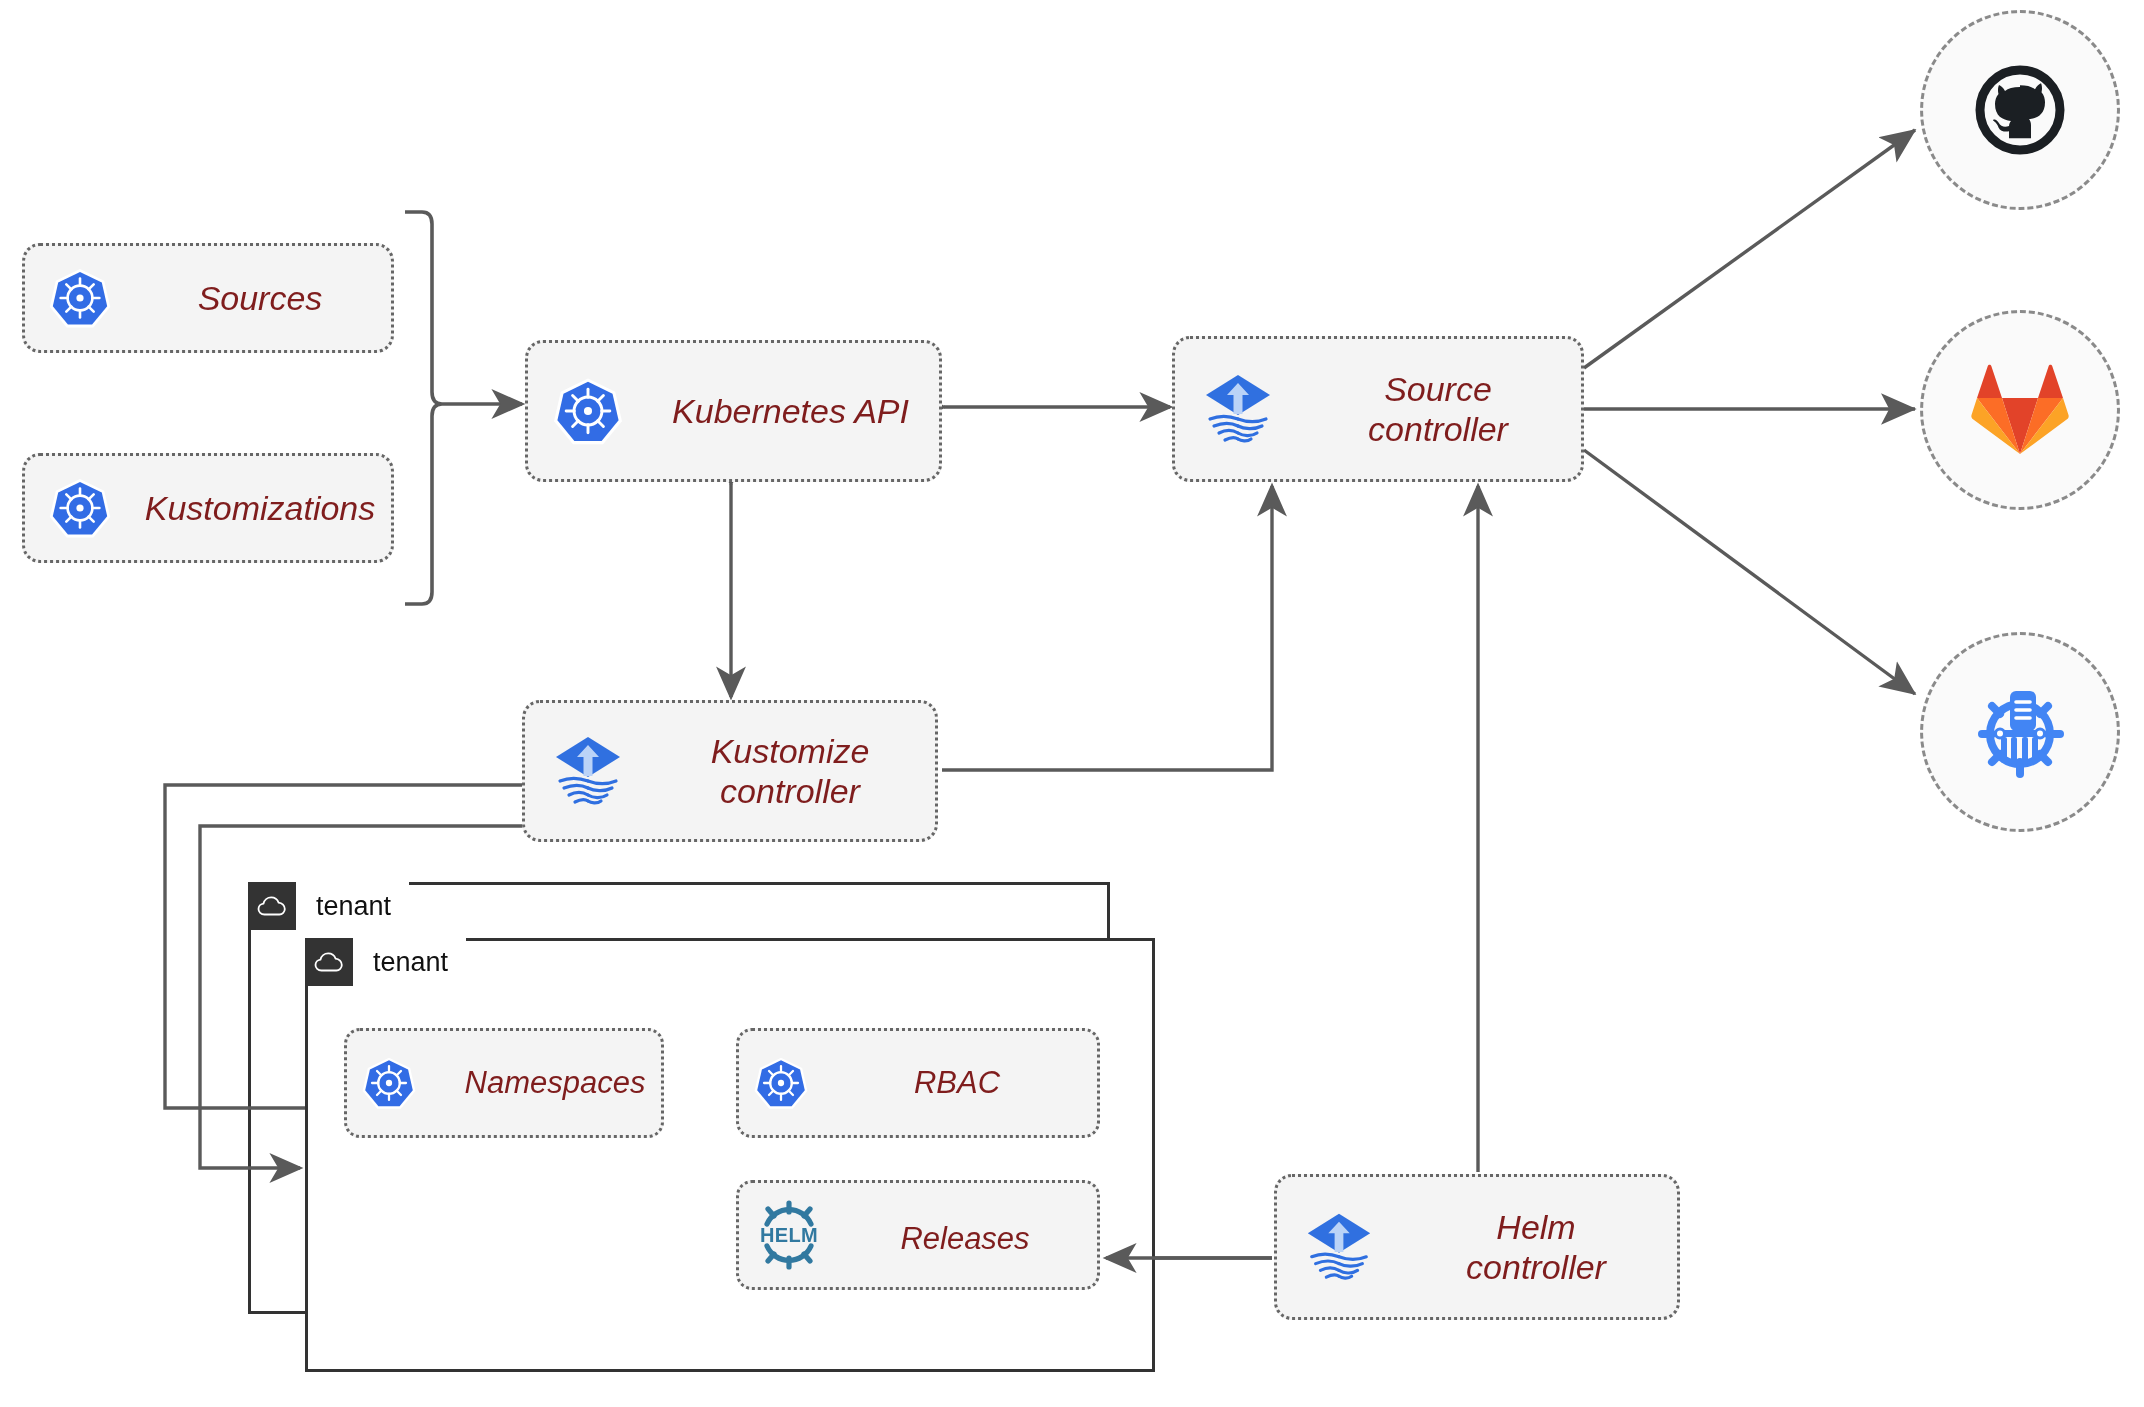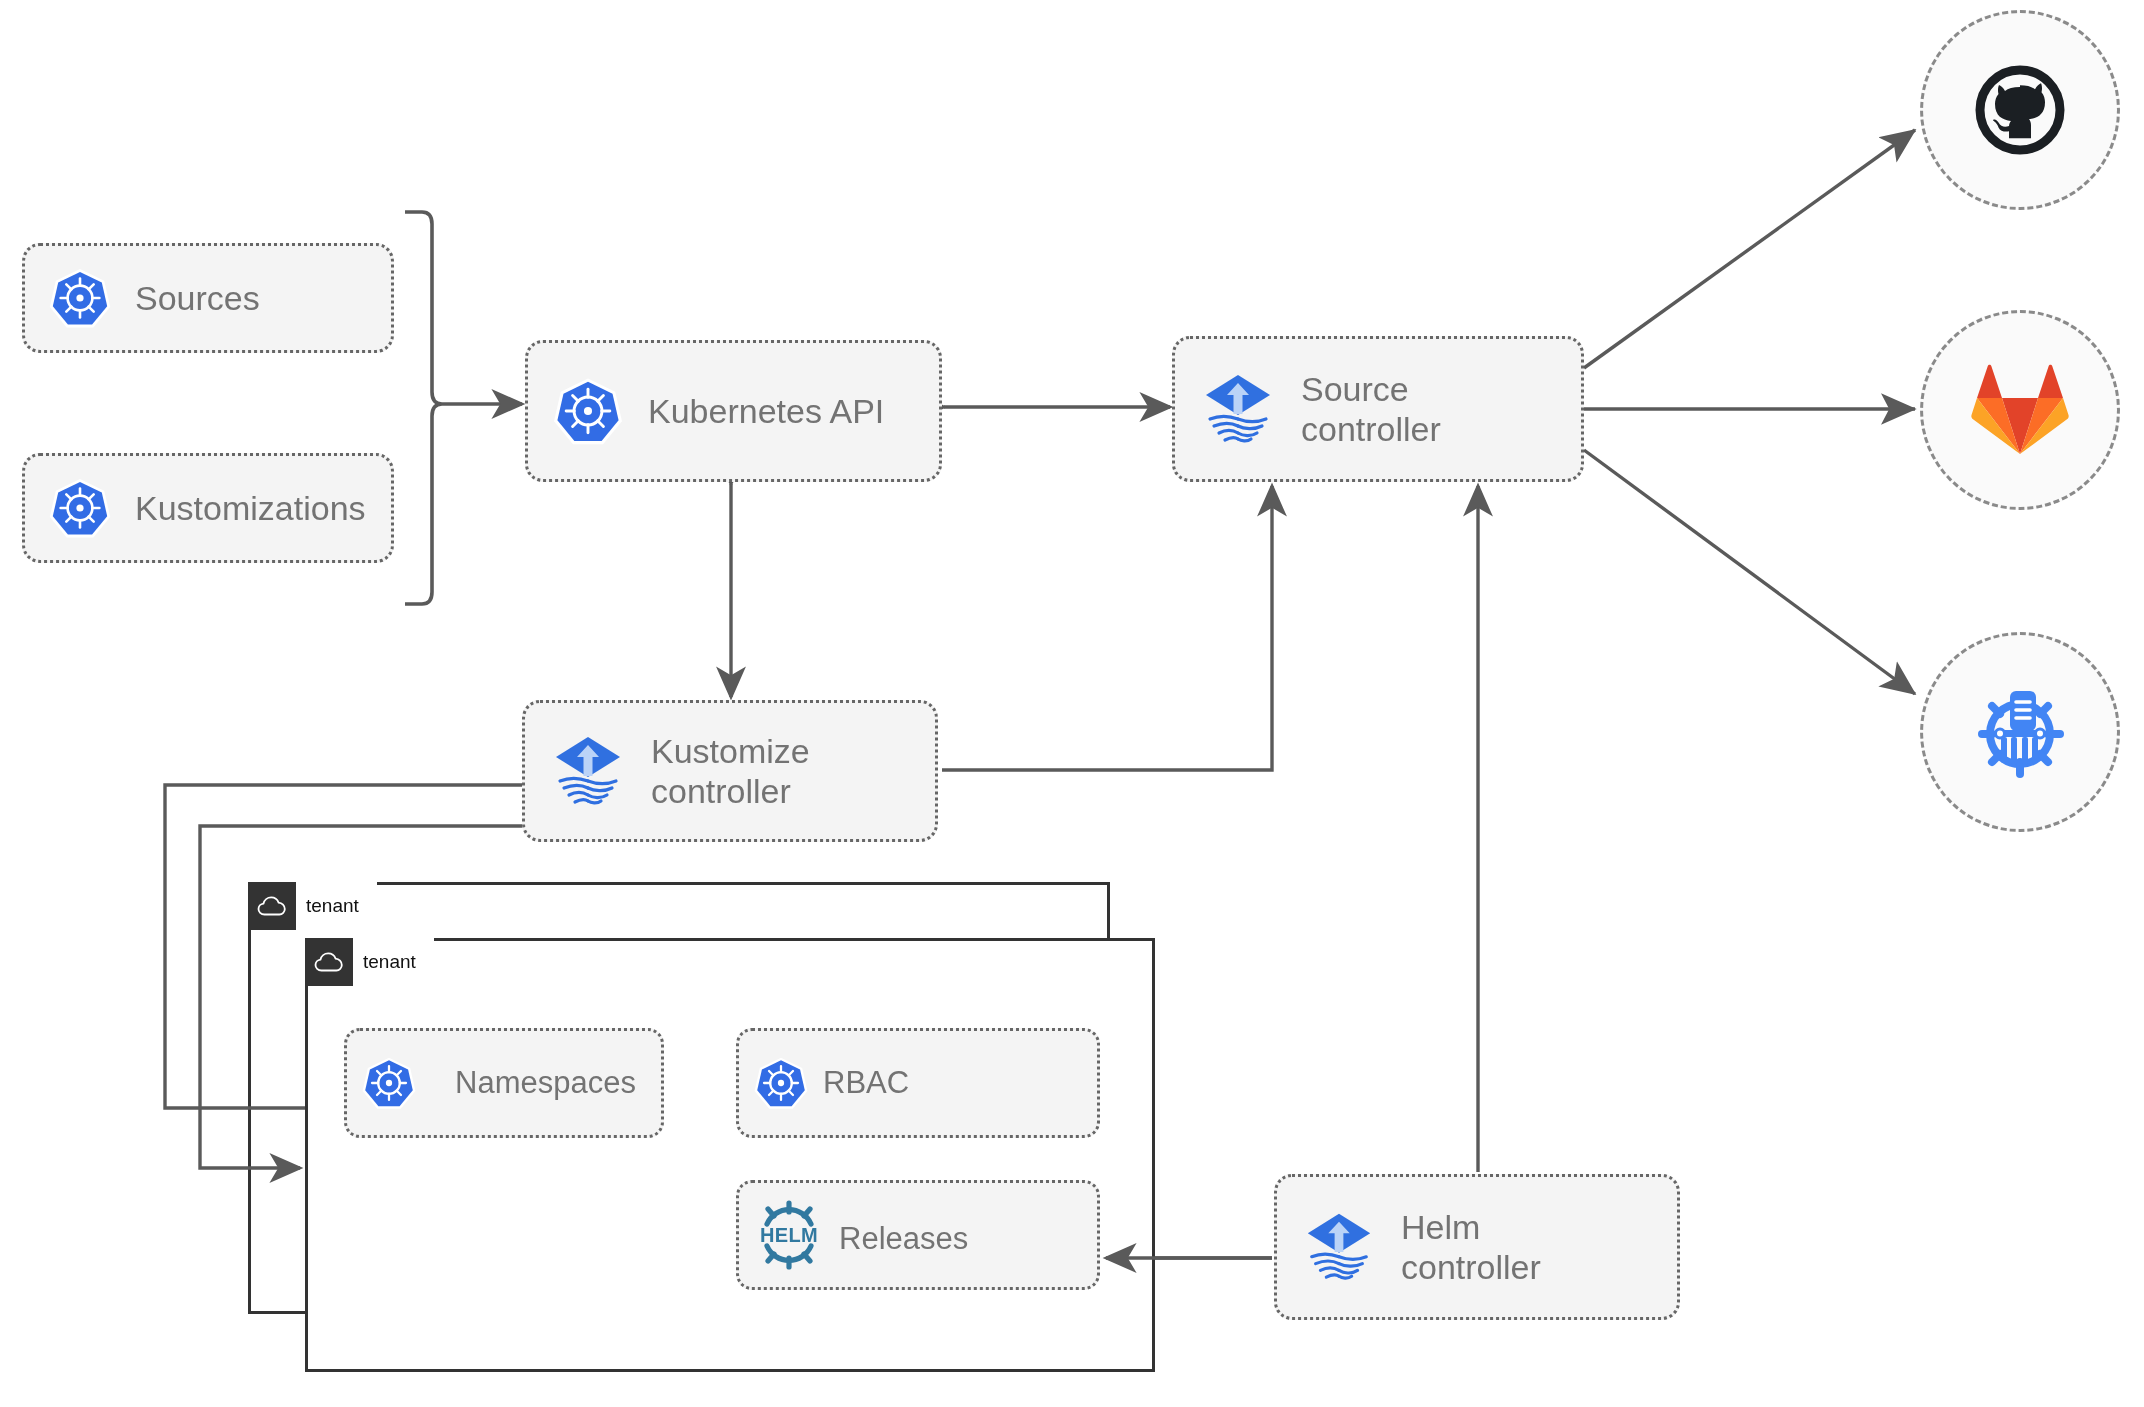--- a/index.html
+++ b/index.html
@@ -11,26 +11,28 @@
     position:absolute;
     background:#f4f4f4;
     border:3px dotted #666666;
     border-radius:18px;
     display:flex;
     align-items:center;
     box-sizing:border-box;
     z-index:4;
   }
   .node .label{
-    color:#737373;
+    color:#7f1d1d;
     font-size:34px;
     line-height:1.18;
+    text-align:center;
     flex:1;
     padding-right:6px;
     white-space:pre-line;
+    font-style:italic;
   }
   .node .nicon{
     flex:0 0 auto;
     display:flex;align-items:center;justify-content:center;
   }
 
   
   .repo{
     position:absolute;
     background:#fafafa;
@@ -56,22 +58,22 @@
     background:#ffffff;
     z-index:3;
   }
   .tab-ico{
     width:48px;height:48px;
     background:#333333;
     display:flex;align-items:center;justify-content:center;
     flex:0 0 auto;
   }
   .tab-text{
-    font-size:19px;color:#111111;
-    padding:0 18px 0 10px;
+    font-size:27px;color:#111111;
+    padding:0 18px 0 20px;
     white-space:nowrap;
   }
 
   
   #wires{position:absolute;left:0;top:0;width:2144px;height:1407px;z-index:2;pointer-events:none;}
   #wires-top{position:absolute;left:0;top:0;width:2144px;height:1407px;z-index:6;pointer-events:none;}
 </style>
 </head>
 <body>
 

